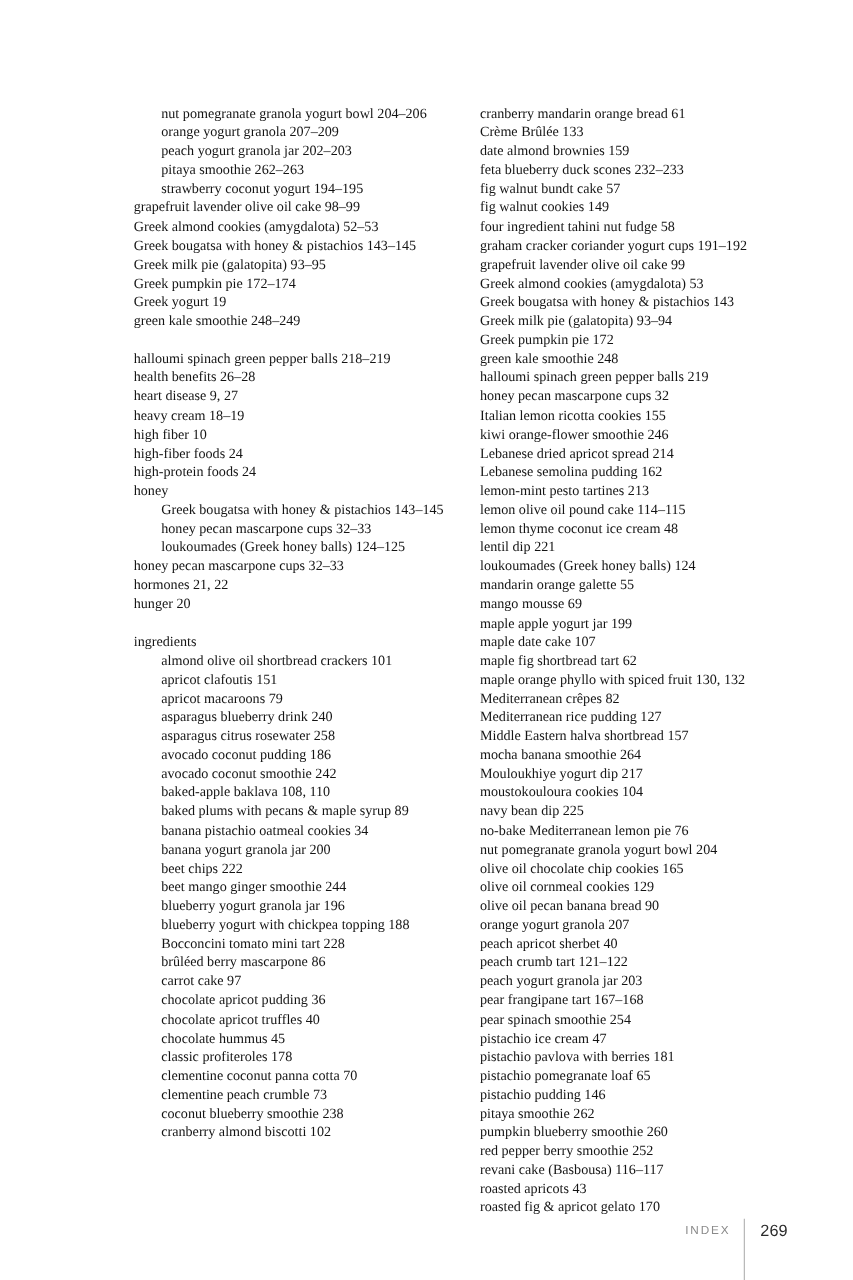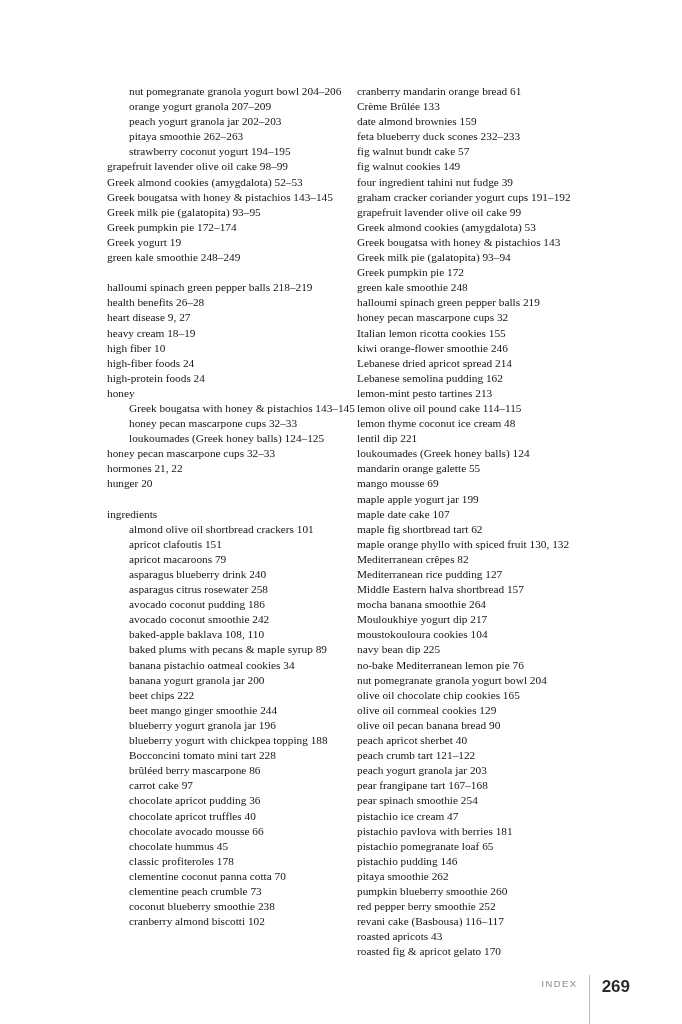--- a/index.html
+++ b/index.html
@@ -26,20 +26,21 @@
   }
   .col {
     font-size: 11.3px;
     line-height: 15.1px;
   }
   .col-left {
     margin-left: 107px;
     width: 250px;
   }
   .col-right {
+    margin-left: 27px;
     width: 262px;
   }
   
   .entry {
     margin: 0;
     padding: 0;
     text-indent: 0;
     padding-left: 22px;
   }
   .entry.lvl0 {
@@ -85,22 +86,22 @@
     padding-top: 3px;
     padding-right: 11px;
   }
   .footer-rule {
     width: 1px;
     height: 49px;
     background: #b9b9b9;
   }
   .footer-page {
     font-family: "Liberation Sans", "DejaVu Sans", sans-serif;
-    font-size: 17px;
-    font-weight: bold;
+    font-size: 13px;
+    font-weight: normal;
     color: #2b2b2b;
     padding-top: 2px;
     padding-left: 12px;
   }
 </style>
 </head>
 <body>
 
 <div class="page">
 
@@ -148,36 +149,35 @@
         <div class="entry lvl1">banana yogurt granola jar 200</div>
         <div class="entry lvl1">beet chips 222</div>
         <div class="entry lvl1">beet mango ginger smoothie 244</div>
         <div class="entry lvl1">blueberry yogurt granola jar 196</div>
         <div class="entry lvl1 wrap">blueberry yogurt with chickpea topping 188</div>
         <div class="entry lvl1">Bocconcini tomato mini tart 228</div>
         <div class="entry lvl1">brûléed berry mascarpone 86</div>
         <div class="entry lvl1">carrot cake 97</div>
         <div class="entry lvl1">chocolate apricot pudding 36</div>
         <div class="entry lvl1">chocolate apricot truffles 40</div>
-        <div class="entry lvl1">chocolate avocado mousse 66</div>
         <div class="entry lvl1">chocolate hummus 45</div>
         <div class="entry lvl1">classic profiteroles 178</div>
         <div class="entry lvl1">clementine coconut panna cotta 70</div>
         <div class="entry lvl1">clementine peach crumble 73</div>
         <div class="entry lvl1">coconut blueberry smoothie 238</div>
         <div class="entry lvl1">cranberry almond biscotti 102</div>
       </div>
     <div class="col col-right">
         <div class="entry lvl0">cranberry mandarin orange bread 61</div>
         <div class="entry lvl0">Crème Brûlée 133</div>
         <div class="entry lvl0">date almond brownies 159</div>
         <div class="entry lvl0">feta blueberry duck scones 232–233</div>
         <div class="entry lvl0">fig walnut bundt cake 57</div>
         <div class="entry lvl0">fig walnut cookies 149</div>
-        <div class="entry lvl0">four ingredient tahini nut fudge 39</div>
+        <div class="entry lvl0">four ingredient tahini nut fudge 58</div>
         <div class="entry lvl0 wrap">graham cracker coriander yogurt cups 191–192</div>
         <div class="entry lvl0">grapefruit lavender olive oil cake 99</div>
         <div class="entry lvl0">Greek almond cookies (amygdalota) 53</div>
         <div class="entry lvl0">Greek bougatsa with honey &amp; pistachios 143</div>
         <div class="entry lvl0">Greek milk pie (galatopita) 93–94</div>
         <div class="entry lvl0">Greek pumpkin pie 172</div>
         <div class="entry lvl0">green kale smoothie 248</div>
         <div class="entry lvl0">halloumi spinach green pepper balls 219</div>
         <div class="entry lvl0">honey pecan mascarpone cups 32</div>
         <div class="entry lvl0">Italian lemon ricotta cookies 155</div>
@@ -200,20 +200,21 @@
         <div class="entry lvl0">Middle Eastern halva shortbread 157</div>
         <div class="entry lvl0">mocha banana smoothie 264</div>
         <div class="entry lvl0">Mouloukhiye yogurt dip 217</div>
         <div class="entry lvl0">moustokouloura cookies 104</div>
         <div class="entry lvl0">navy bean dip 225</div>
         <div class="entry lvl0">no-bake Mediterranean lemon pie 76</div>
         <div class="entry lvl0">nut pomegranate granola yogurt bowl 204</div>
         <div class="entry lvl0">olive oil chocolate chip cookies 165</div>
         <div class="entry lvl0">olive oil cornmeal cookies 129</div>
         <div class="entry lvl0">olive oil pecan banana bread 90</div>
+        <div class="entry lvl0">orange yogurt granola 207</div>
         <div class="entry lvl0">peach apricot sherbet 40</div>
         <div class="entry lvl0">peach crumb tart 121–122</div>
         <div class="entry lvl0">peach yogurt granola jar 203</div>
         <div class="entry lvl0">pear frangipane tart 167–168</div>
         <div class="entry lvl0">pear spinach smoothie 254</div>
         <div class="entry lvl0">pistachio ice cream 47</div>
         <div class="entry lvl0">pistachio pavlova with berries 181</div>
         <div class="entry lvl0">pistachio pomegranate loaf 65</div>
         <div class="entry lvl0">pistachio pudding 146</div>
         <div class="entry lvl0">pitaya smoothie 262</div>

